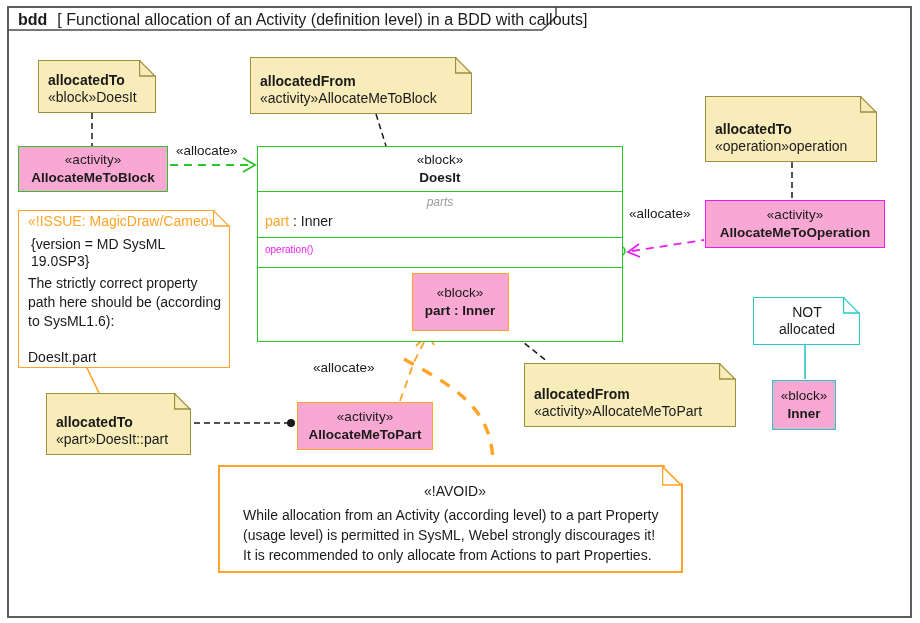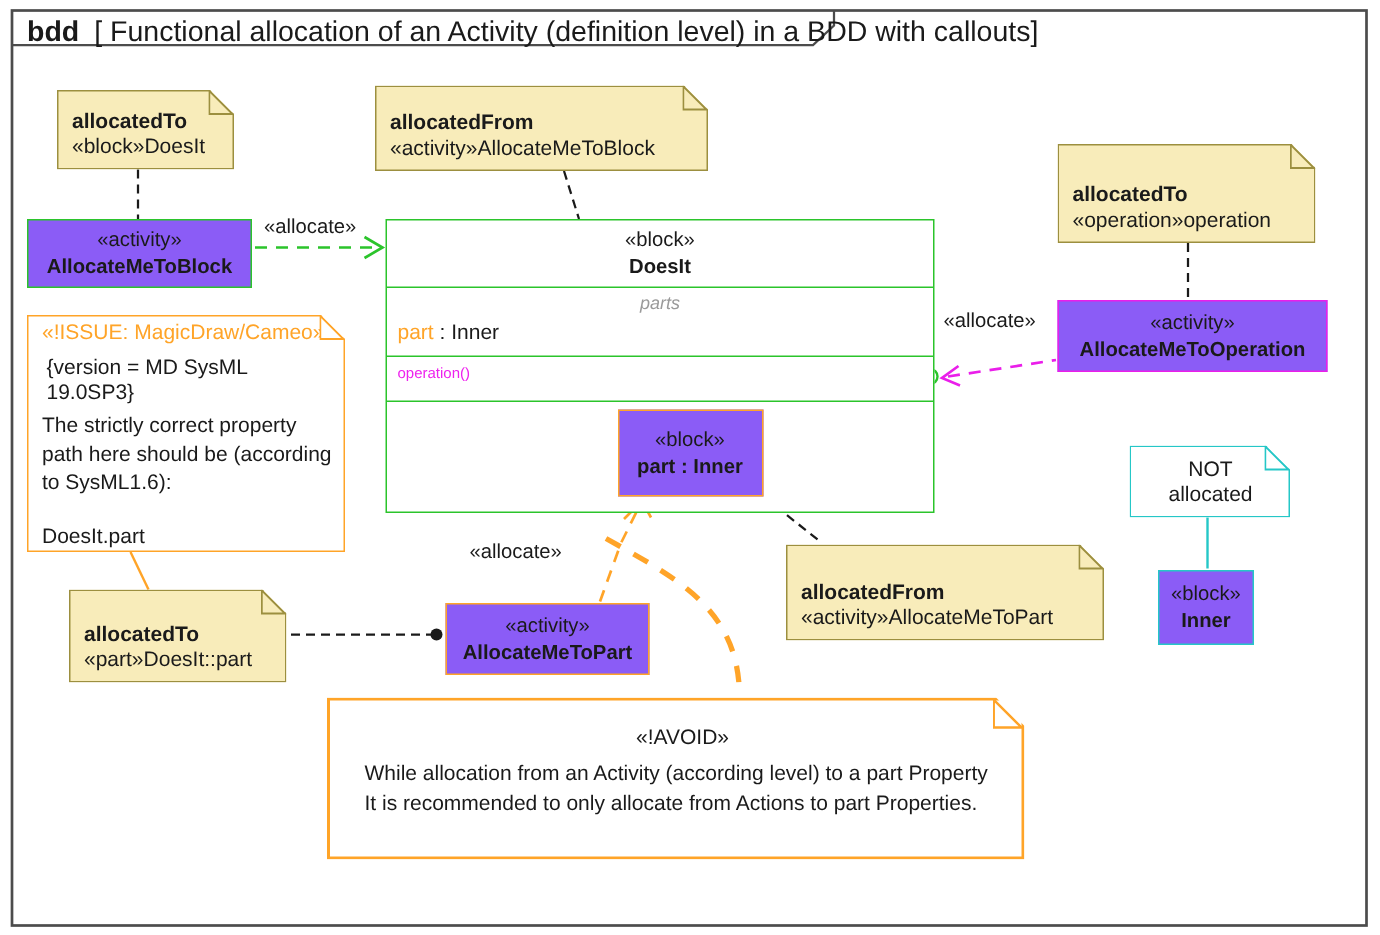--- a/index.html
+++ b/index.html
@@ -2,40 +2,40 @@
 <html><head>
 <meta charset="utf-8">
 <style>
   html,body { margin:0; padding:0; background:#ffffff; }
   #stage {
     position:relative; width:920px; height:623px;
     font-family:"Liberation Sans","DejaVu Sans",sans-serif;
     color:#1a1a1a; overflow:hidden; background:#fff;
   }
   
-  #frame-tab-text { position:absolute; left:18px; top:11px; font-size:19px; white-space:nowrap; }
+  #frame-tab-text { position:absolute; left:18px; top:11px; font-size:16px; white-space:nowrap; }
   #frame-tab-text b { font-weight:bold; margin-right:10px; }
   
   .note {
     position:absolute; box-sizing:border-box;
     border:1.5px solid #9c8f3f; background:#f8ecba;
     clip-path: polygon(0 0, calc(100% - 16px) 0, 100% 16px, 100% 100%, 0 100%);
     font-size:14px; line-height:17px;
     display:flex; flex-direction:column; justify-content:flex-end;
     padding:5px 8px 6px 9px;
   }
   .note .flap { position:absolute; top:-1px; right:-1px; }
   .note.white { background:#ffffff; }
   .note.orange { border-color:#ffa428; }
   .note.cyan  { border-color:#25c7c7;text-align:center; }
   .note .l1 { font-weight:bold; }
   .note.big { clip-path: polygon(0 0, calc(100% - 19px) 0, 100% 19px, 100% 100%, 0 100%); border-width:2px;padding-left:17px; }
   
   .uml-box {
-    position:absolute; box-sizing:border-box; background:#8b5cf6;
+    position:absolute; box-sizing:border-box; background:#f9a8d4;
     border:1.5px solid #2bc42b; display:flex; flex-direction:column;
     align-items:center; justify-content:center; text-align:center;
     font-size:13.5px; line-height:16px;
   }
   .uml-box .name { font-weight:bold; margin-top:2px; }
   .uml-box.magenta { border-color:#ea1eea; }
   .uml-box.orange  { border-color:#ffa428; }
   .uml-box.cyan    { border-color:#25c7c7; }
   
   #doesit { position:absolute; left:257px; top:146px; width:366px; height:196px;
@@ -155,20 +155,21 @@
     <div class="issue-body" style="line-height:19px;">The strictly correct property path here should be (according to SysML1.6):</div>
     <div class="issue-path">DoesIt.part</div>
   </div>
 
   <div id="avoid-note" class="note white orange big" style="left:218px; top:465px; width:465px; height:108px;">
     <svg class="flap" width="20" height="20">
         <path d="M0.5,0.5 L19,19 L0.5,19 Z" fill="#ffffff" stroke="#ffa428" stroke-width="1.6"></path>
       </svg>
     <div class="avoid-title">«!AVOID»</div>
     <div class="avoid-line">While allocation from an Activity (according level) to a part Property</div>
+    <div class="avoid-line">(usage level) is permitted in SysML, Webel strongly discourages it!</div>
     <div class="avoid-line">It is recommended to only allocate from Actions to part Properties.</div>
   </div>
 
   <div class="uml-box" style="left:18px; top:146px; width:150px; height:46px;">
     <div>«activity»</div>
     <div class="name">AllocateMeToBlock</div>
   </div>
 
   <div class="uml-box magenta" style="left:705px; top:200px; width:180px; height:48px;">
     <div>«activity»</div>

